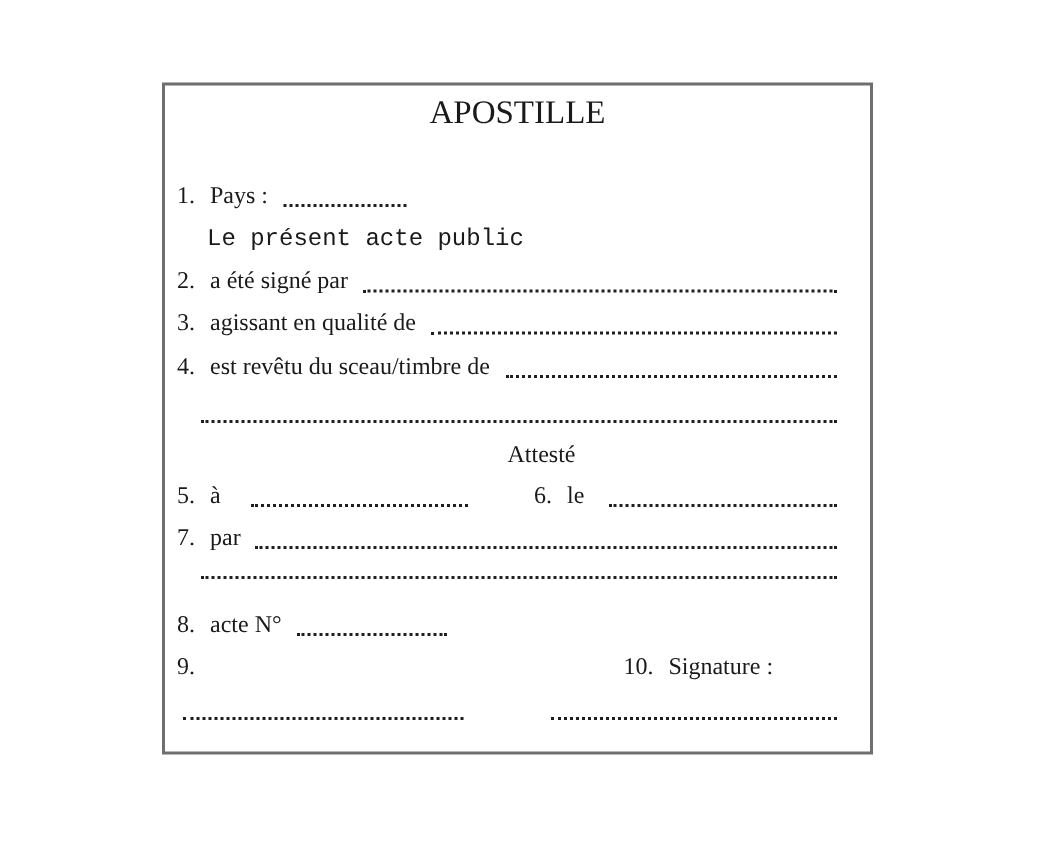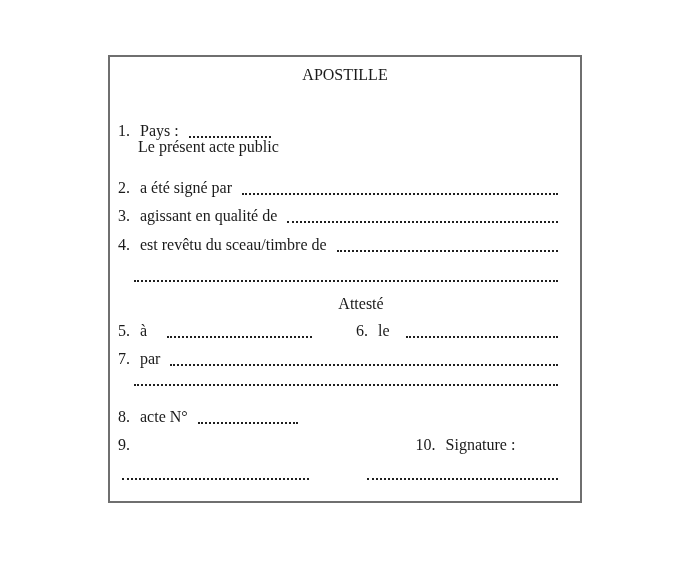--- a/index.html
+++ b/index.html
@@ -24,24 +24,24 @@
     background:var(--background);
   }
   .row{
     position:absolute; left:0; right:0;
     height:20px; line-height:20px;
     display:flex; align-items:baseline;
     padding-left:8px; padding-right:22px;
     white-space:nowrap;
   }
   .centered{display:block; text-align:center; padding:0;}
-  .title-row{top:6px; height:24px; line-height:24px; font-size:16px;}
+  .title-row{top:6px; height:24px; line-height:24px; font-size:22px;}
   .subtitle-row{top:35px;}
   .r1{top:64px;}
-  .intro-row{top:80px; padding-left:28px;}
+  .intro-row{top:92px; padding-left:28px;font-family:Liberation Mono, monospace;}
   .r2{top:121px;}
   .r3{top:149px;}
   .r4{top:178px;}
   .attest-row{top:237px;padding-left:32px;}
   .r56{top:264px;}
   .r7{top:292px;}
   .r8{top:350px;}
   .r910{top:378px;}
   .sig-leaders{top:407px; height:18px; align-items:flex-end; padding-left:12px;}
   .num{margin-right:10px;}

